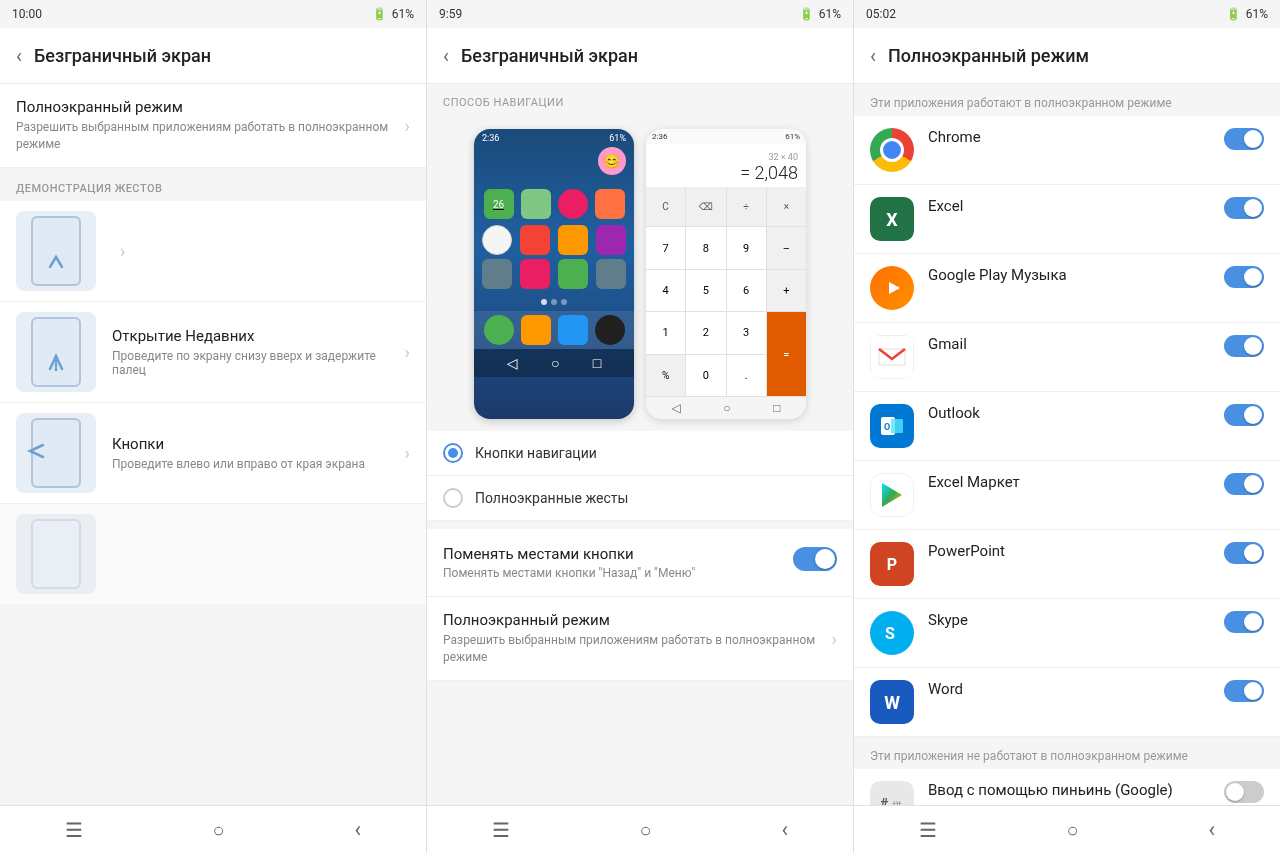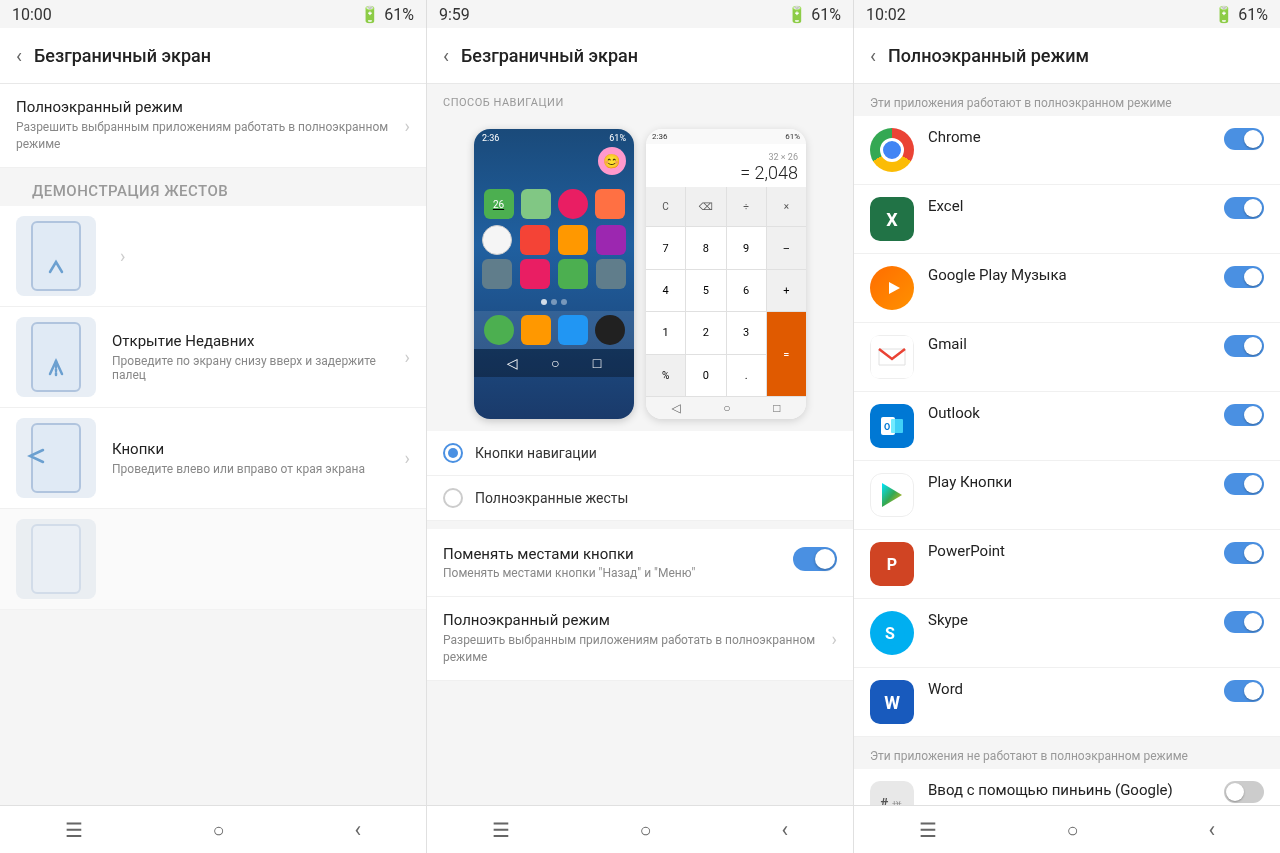--- a/index.html
+++ b/index.html
@@ -18,21 +18,21 @@
       display: flex;
       height: 28px;
       background: #f5f5f5;
     }
     .status-bar {
       flex: 1;
       display: flex;
       align-items: center;
       justify-content: space-between;
       padding: 12px 12px;
-      font-size: 16px;
+      font-size: 12px;
       color: #333;
     }
     .status-bar:not(:last-child) {
       border-right: 1px solid #ddd;
     }
     .status-right {
       display: flex;
       align-items: center;
       gap: 4px;
     }
@@ -80,22 +80,22 @@
 
     
     .panel-content {
       flex: 1;
       overflow-y: auto;
       background: #f5f5f5;
     }
 
     
     .section-header {
-      padding: 14px 32px 6px;
-      font-size: 15px;
+      padding: 14px 16px 6px;
+      font-size: 11px;
       color: #999;
       letter-spacing: 0.5px;
       font-weight: 500;
       text-transform: uppercase;
     }
 
     
     .list-item {
       display: flex;
       align-items: center;
@@ -501,21 +501,21 @@
     </div>
   </div>
   <div class="status-bar">
     <span>9:59</span>
     <div class="status-right">
       <span>🔋</span>
       <span>61%</span>
     </div>
   </div>
   <div class="status-bar">
-    <span>10:02</span>
+    <span>05:02</span>
     <div class="status-right">
       <span>🔋</span>
       <span>61%</span>
     </div>
   </div>
 </div>
 
 <div class="panels">
 
   <div class="panel">
@@ -664,21 +664,21 @@
         </div>
 
         <div class="calc-preview">
 
           <div style="display:flex;justify-content:space-between;padding:3px 6px;font-size:8px;color:#333;background:#f9f9f9;">
             <span>2:36</span>
             <span>61%</span>
           </div>
 
           <div style="padding:8px 8px 4px;text-align:right;background:#fff;">
-            <div style="font-size:9px;color:#999;">32 × 26</div>
+            <div style="font-size:9px;color:#999;">32 × 40</div>
             <div style="font-size:18px;color:#222;font-weight:300;">= 2,048</div>
           </div>
 
           <div style="display:grid;grid-template-columns:repeat(4,1fr);gap:1px;background:#e0e0e0;flex:1;">
             <div style="background:#f0f0f0;display:flex;align-items:center;justify-content:center;font-size:10px;padding:5px;color:#555;">C</div>
             <div style="background:#f0f0f0;display:flex;align-items:center;justify-content:center;font-size:10px;padding:5px;color:#555;">⌫</div>
             <div style="background:#f0f0f0;display:flex;align-items:center;justify-content:center;font-size:10px;padding:5px;color:#555;">÷</div>
             <div style="background:#f0f0f0;display:flex;align-items:center;justify-content:center;font-size:10px;padding:5px;color:#555;">×</div>
             <div style="background:#fff;display:flex;align-items:center;justify-content:center;font-size:11px;padding:5px;">7</div>
             <div style="background:#fff;display:flex;align-items:center;justify-content:center;font-size:11px;padding:5px;">8</div>
@@ -814,21 +814,21 @@
               <defs>
                 <linearGradient id="pg" x1="0%" y1="0%" x2="100%" y2="100%">
                   <stop offset="0%" style="stop-color:#00e5ff"></stop>
                   <stop offset="50%" style="stop-color:#34a853"></stop>
                   <stop offset="100%" style="stop-color:#fbbc05"></stop>
                 </linearGradient>
               </defs>
             </svg>
           </div>
         </div>
-        <span class="app-name">Play Кнопки</span>
+        <span class="app-name">Excel Маркет</span>
         <div class="toggle-small"></div>
       </div>
 
       <div class="app-list-item">
         <div class="app-icon-wrapper">
           <div class="ppt-icon">P</div>
         </div>
         <span class="app-name">PowerPoint</span>
         <div class="toggle-small"></div>
       </div>

